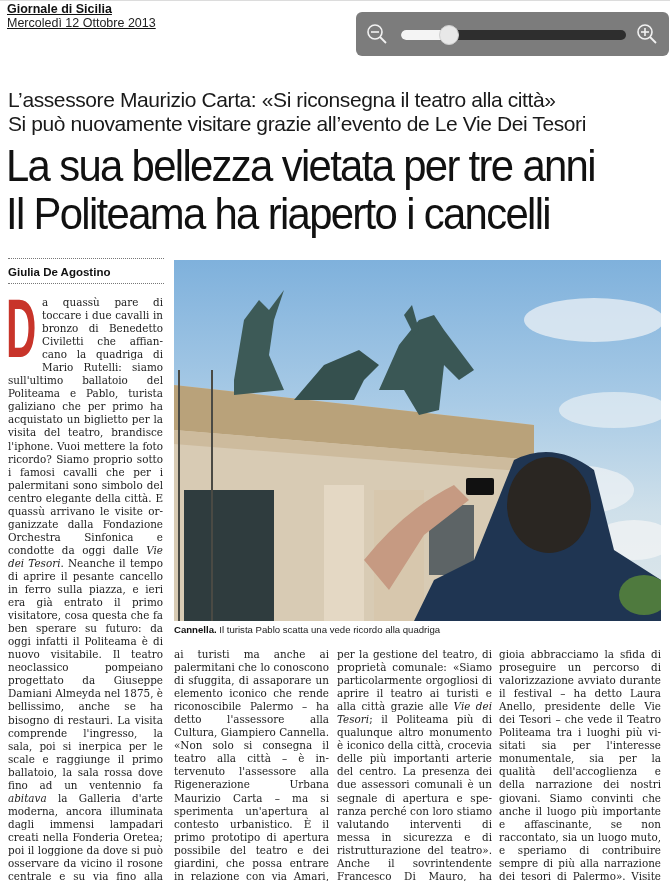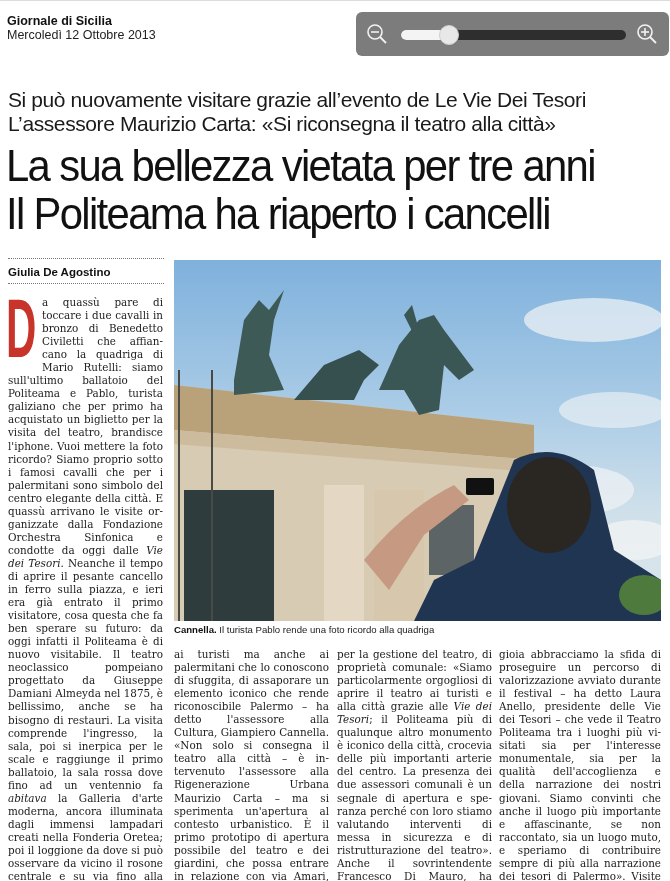--- a/index.html
+++ b/index.html
@@ -1,21 +1,21 @@
 <!DOCTYPE html>
 <html><head>
 <meta charset="utf-8">
 <style>
   * { margin: 0; padding: 0; box-sizing: border-box; }
   html, body { width: 670px; height: 881px; background: #ffffff; overflow: hidden; }
   body { position: relative; font-family: "Liberation Sans", sans-serif; color: #111; }
 
   .topline { position: absolute; left: 0; top: 0; width: 670px; height: 1px; background: #dcdcdc; }
 
-  .masthead { position: absolute; left: 7px; top: 14px; }
+  .masthead { position: absolute; left: 7px; top: 2px; text-decoration: underline; }
   .masthead .pub { font-family: "Liberation Sans", sans-serif; font-weight: bold; font-size: 12.5px; line-height: 14px; color: #111; }
   .masthead .date { font-family: "Liberation Sans", sans-serif; font-size: 12.5px; line-height: 15px; color: #222; }
 
   .zoombar { position: absolute; left: 356px; top: 12px; width: 313px; height: 44px; background: #7c7c7c; border-radius: 6px; }
   .zoombar .zicon { position: absolute; top: 11px; width: 22px; height: 22px; }
   .zoombar .zminus { left: 10px; }
   .zoombar .zplus { left: 280px; }
   .zoombar .track { position: absolute; left: 45px; top: 18px; width: 225px; height: 10px; background: #2e2e2e; border-radius: 5px; }
   .zoombar .fill { position: absolute; left: 0; top: 0; width: 45px; height: 10px; background: #f4f4f4; border-radius: 5px 0 0 5px; }
   .zoombar .thumb { position: absolute; left: 38px; top: -5px; width: 20px; height: 20px; border-radius: 50%; background: #e8e8e8; border: 1px solid #cfcfcf; }
@@ -69,22 +69,22 @@
     <svg width="22" height="22" viewBox="0 0 22 22">
       <circle cx="9" cy="9" r="7" fill="none" stroke="#f2f2f2" stroke-width="1.6"></circle>
       <line x1="5" y1="9" x2="13" y2="9" stroke="#f2f2f2" stroke-width="1.6"></line>
       <line x1="9" y1="5" x2="9" y2="13" stroke="#f2f2f2" stroke-width="1.6"></line>
       <line x1="14" y1="14" x2="20" y2="20" stroke="#f2f2f2" stroke-width="1.8"></line>
     </svg>
   </div>
 </div>
 
 <div class="kicker">
+  <div>L’assessore Maurizio Carta: «Si riconsegna il teatro alla città»</div>
   <div>Si può nuovamente visitare grazie all’evento de Le Vie Dei Tesori</div>
-  <div>L’assessore Maurizio Carta: «Si riconsegna il teatro alla città»</div>
 </div>
 
 <div class="headline">
   <div>La sua bellezza vietata per tre anni</div>
   <div>Il Politeama ha riaperto i cancelli</div>
 </div>
 
 <div class="byline-rule" style="top:258px"></div>
 <div class="byline">Giulia De Agostino</div>
 <div class="byline-rule" style="top:283px"></div>
@@ -122,21 +122,21 @@
 
     <path d="M340 200 Q380 180 420 210 L440 290 L487 320 L487 361 L240 361 L260 320 L300 300 Z" fill="#1f3552"></path>
     <ellipse cx="375" cy="245" rx="42" ry="48" fill="#2a2622"></ellipse>
     <path d="M190 300 Q230 250 280 225 L295 240 L250 275 L215 330 Z" fill="#c69a82"></path>
     <rect x="292" y="218" width="28" height="17" rx="2" fill="#111"></rect>
 
     <ellipse cx="470" cy="335" rx="25" ry="20" fill="#4f7a3e"></ellipse>
   </svg>
 </div>
 
-<div class="caption"><b>Cannella.</b><span> Il turista Pablo rende una foto ricordo alla quadriga</span></div>
+<div class="caption"><b>Cannella.</b><span> Il turista Pablo scatta una vede ricordo alla quadriga</span></div>
 
 <div class="col col-2">
   <p>ai turisti ma anche ai palermitani che lo conoscono di sfuggita, di as­saporare un elemento iconico che rende riconoscibile Palermo – ha detto l'assessore alla Cultura, Giampiero Cannella. «Non solo si consegna il teatro alla città – è in­tervenuto l'assessore alla Rigenera­zione Urbana Maurizio Carta – ma si sperimenta un'apertura al conte­sto urbanistico. È il primo prototi­po di apertura possibile del teatro e dei giardini, che possa entrare in re­lazione con via Amari, un prototi­po di rigenerazione urbana».</p>
 
 </div>
 
 <div class="col col-3">
   <p><span>per la gestione del teatro, di pro­prietà comunale: «Siamo partico­larmente orgogliosi di aprire il tea­tro ai turisti e alla città grazie alle </span><em>Vie dei Tesori</em><span>; il Politeama più di qualunque altro monumento è ico­nico della città, crocevia delle più importanti arterie del centro. La presenza dei due assessori comu­nali è un segnale di apertura e spe­ranza perché con loro stiamo valu­tando interventi di messa in sicu­rezza e di ristrutturazione del tea­tro». Anche il sovrintendente Fran­cesco Di Mauro, ha sottolineato co­me «Palermo si riappropria di un monumento che potrà essere frui­to finalmente non solo dagli spet­tatori ma anche dai turisti». «Con</span></p>
 </div>
 

